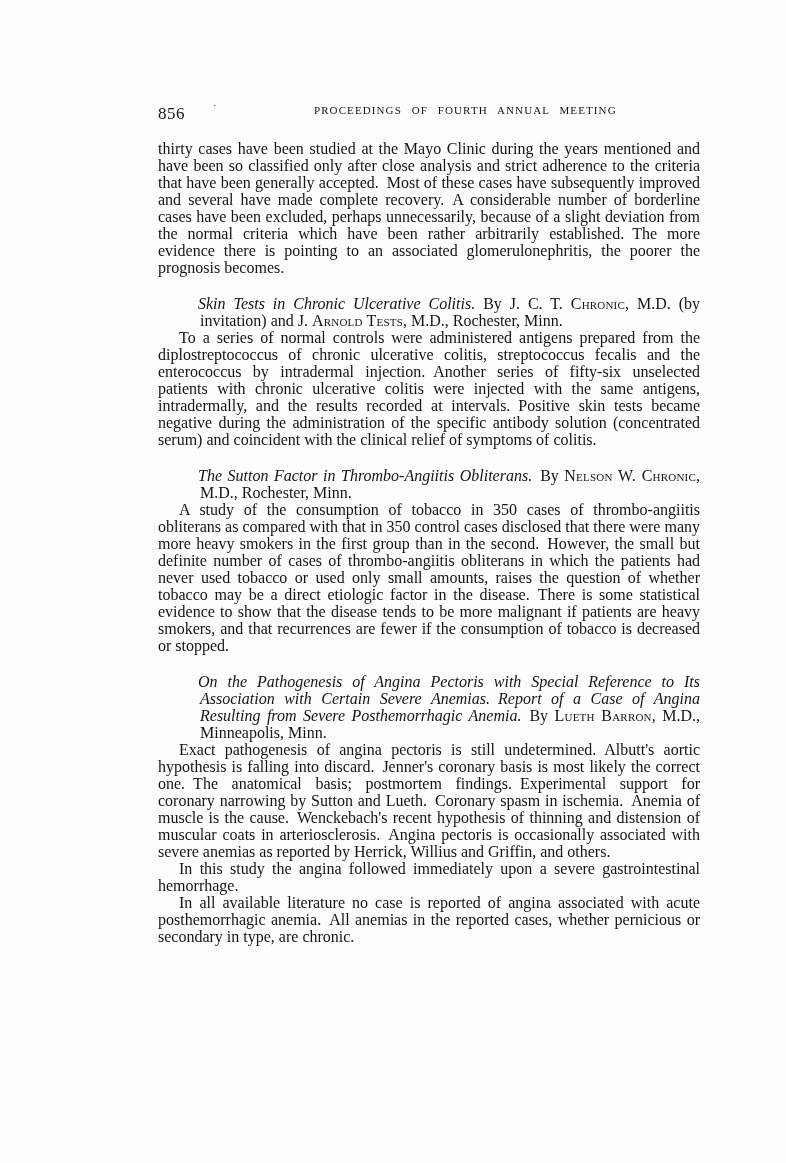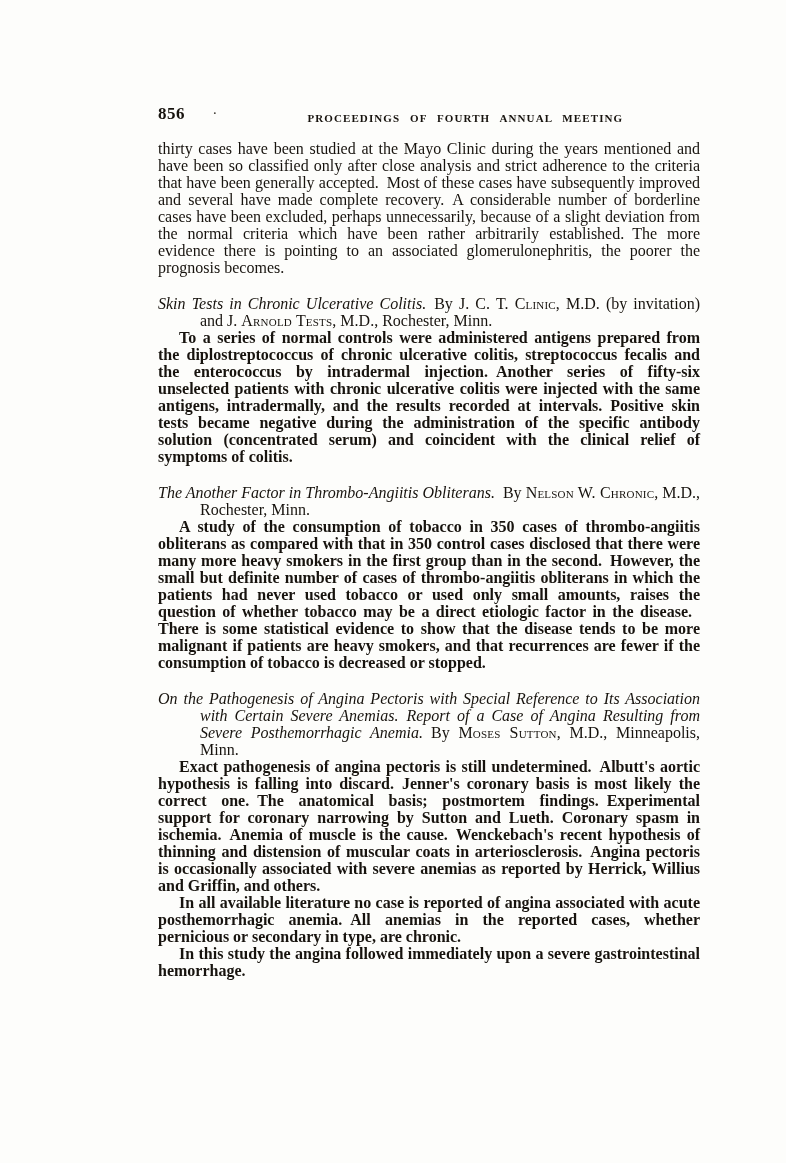--- a/index.html
+++ b/index.html
@@ -9,22 +9,22 @@
     color: #17130e;
     font-family: "Liberation Serif", serif;
     position: relative;
     overflow: hidden;
   }
   .page { position: absolute; inset: 0; }
 
   .page-header {
     position: absolute;
     top: 104px; left: 158px; width: 542px;
-    display: flex; align-items: flex-end;
-    font-weight: bold;
+    display: flex; align-items: flex-start;
+    font-weight: normal;
     font-size: 16px;
   }
   .page-number {
     font-size: 17px;
     letter-spacing: 0.5px;
   }
   .stray-mark {
     font-size: 11px;
     color: #3a362f;
     margin-left: 28px;
@@ -42,65 +42,65 @@
 
   .content {
     position: absolute;
     top: 140px; left: 158px; width: 542px;
     font-size: 16px;
     line-height: 17px;
     text-align: justify;
   }
 
   p { margin: 0; }
-  .para { text-indent: 21px; font-weight: bold; }
+  .para { text-indent: 21px; }
   .para-continuation { text-indent: 0; }
 
   .abstract-section { margin-top: 19px; }
   .abstract-heading {
     padding-left: 42px;
     text-indent: -42px;
     margin: 0 0 0 0;
   }
-  .abstract-title-text { font-style: italic; }
+  .abstract-title-text { font-style: italic; margin-left: 40px; }
   .sc { font-variant: small-caps; letter-spacing: 0.2px; }
   .rm { font-style: normal; }
 </style>
 </head>
 <body>
 
 <div class="page">
 
   <div class="page-header">
     <span class="page-number">856</span>
     <span class="stray-mark">·</span>
     <span class="running-title">PROCEEDINGS OF FOURTH ANNUAL MEETING</span>
   </div>
 
   <div class="content">
 
     <p class="para-continuation">thirty cases have been studied at the Mayo Clinic during the years mentioned and have been so classified only after close analysis and strict adherence to the criteria that have been generally accepted. Most of these cases have subsequently improved and several have made complete recovery. A considerable number of borderline cases have been excluded, perhaps unnecessarily, because of a slight deviation from the normal criteria which have been rather arbitrarily established. The more evidence there is pointing to an associated glomerulonephritis, the poorer the prognosis becomes.</p>
 
     <div class="abstract-section">
       <p class="abstract-heading">
-        <span class="abstract-title-text">Skin Tests in Chronic Ulcerative Colitis.</span><span class="byline"><span class="rm"> By J. C. T. </span><span class="sc">Clinic</span><span class="rm">, M.D. (by invitation) and J. </span><span class="sc">Arnold Tests</span><span class="rm">, M.D., Rochester, Minn.</span></span>
+        <span class="abstract-title-text">Skin Tests in Chronic Ulcerative Colitis.</span><span class="byline"><span class="rm"> By J. C. T. </span><span class="sc">Chronic</span><span class="rm">, M.D. (by invitation) and J. </span><span class="sc">Arnold Tests</span><span class="rm">, M.D., Rochester, Minn.</span></span>
       </p>
       <p class="para">To a series of normal controls were administered antigens prepared from the diplostreptococcus of chronic ulcerative colitis, streptococcus fecalis and the enterococcus by intradermal injection. Another series of fifty-six unselected patients with chronic ulcerative colitis were injected with the same antigens, intradermally, and the results recorded at intervals. Positive skin tests became negative during the administration of the specific antibody solution (concentrated serum) and coincident with the clinical relief of symptoms of colitis.</p>
     </div>
 
     <div class="abstract-section">
       <p class="abstract-heading">
-        <span class="abstract-title-text">The Another Factor in Thrombo-Angiitis Obliterans.</span><span class="byline"><span class="rm"> By </span><span class="sc">Nelson W. Chronic</span><span class="rm">, M.D., Rochester, Minn.</span></span>
+        <span class="abstract-title-text">The Sutton Factor in Thrombo-Angiitis Obliterans.</span><span class="byline"><span class="rm"> By </span><span class="sc">Nelson W. Chronic</span><span class="rm">, M.D., Rochester, Minn.</span></span>
       </p>
       <p class="para">A study of the consumption of tobacco in 350 cases of thrombo-angiitis obliterans as compared with that in 350 control cases disclosed that there were many more heavy smokers in the first group than in the second. However, the small but definite number of cases of thrombo-angiitis obliterans in which the patients had never used tobacco or used only small amounts, raises the question of whether tobacco may be a direct etiologic factor in the disease. There is some statistical evidence to show that the disease tends to be more malignant if patients are heavy smokers, and that recurrences are fewer if the consumption of tobacco is decreased or stopped.</p>
     </div>
 
     <div class="abstract-section">
       <p class="abstract-heading">
-        <span class="abstract-title-text">On the Pathogenesis of Angina Pectoris with Special Reference to Its Association with Certain Severe Anemias. Report of a Case of Angina Resulting from Severe Posthemorrhagic Anemia.</span><span class="byline"><span class="rm"> By </span><span class="sc">Moses Sutton</span><span class="rm">, M.D., Minneapolis, Minn.</span></span>
+        <span class="abstract-title-text">On the Pathogenesis of Angina Pectoris with Special Reference to Its Association with Certain Severe Anemias. Report of a Case of Angina Resulting from Severe Posthemorrhagic Anemia.</span><span class="byline"><span class="rm"> By </span><span class="sc">Lueth Barron</span><span class="rm">, M.D., Minneapolis, Minn.</span></span>
       </p>
       <p class="para">Exact pathogenesis of angina pectoris is still undetermined. Albutt's aortic hypothesis is falling into discard. Jenner's coronary basis is most likely the correct one. The anatomical basis; postmortem findings. Experimental support for coronary narrowing by Sutton and Lueth. Coronary spasm in ischemia. Anemia of muscle is the cause. Wenckebach's recent hypothesis of thinning and distension of muscular coats in arteriosclerosis. Angina pectoris is occasionally associated with severe anemias as reported by Herrick, Willius and Griffin, and others.</p>
+      <p class="para">In this study the angina followed immediately upon a severe gastrointestinal hemorrhage.</p>
       <p class="para">In all available literature no case is reported of angina associated with acute posthemorrhagic anemia. All anemias in the reported cases, whether pernicious or secondary in type, are chronic.</p>
-      <p class="para">In this study the angina followed immediately upon a severe gastrointestinal hemorrhage.</p>
     </div>
 
   </div>
 </div>
 
 </body></html>

